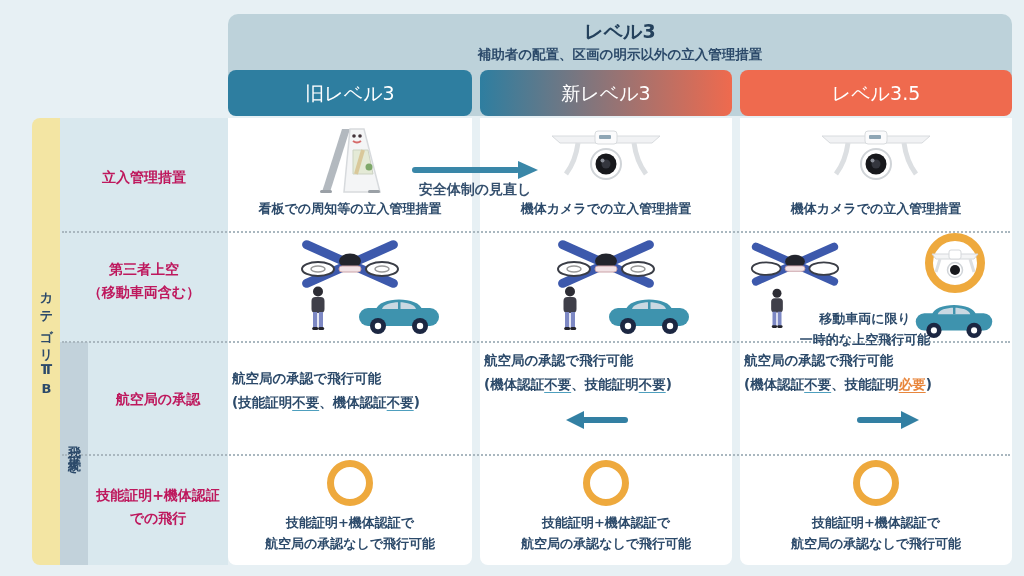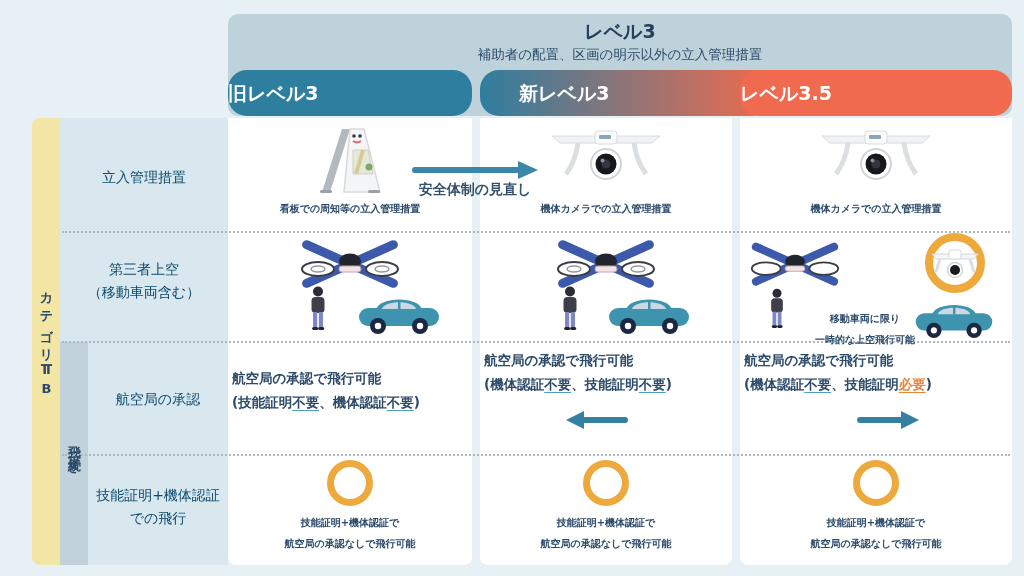--- a/index.html
+++ b/index.html
@@ -2,40 +2,40 @@
 <html><head>
 <meta charset="utf-8">
 <style>
   html,body{margin:0;padding:0;}
   body{font-family:"DejaVu Sans","Liberation Sans",sans-serif;}
   .canvas{position:relative;width:1024px;height:576px;background:#E7F0F4;overflow:hidden;}
   .abs{position:absolute;}
   
   .top-band{left:228px;top:14px;width:784px;height:102px;background:#BDD2DA;border-radius:10px;text-align:center;}
   .band-title{left:228px;top:19px;width:784px;text-align:center;font-size:19px;font-weight:bold;color:#24415C;}
-  .band-subtitle{left:228px;top:46px;width:784px;text-align:center;font-size:13.5px;font-weight:400;color:#2C4A6A;}
-  
-  .colhead{top:70px;height:46px;line-height:46px;font-size:19px;font-weight:bold;color:#fff;border-radius:19px;}
+  .band-subtitle{left:228px;top:46px;width:784px;text-align:center;font-size:13.5px;font-weight:700;color:#2C4A6A;}
+  
+  .colhead{top:70px;height:46px;line-height:46px;text-align:center;font-size:19px;font-weight:normal;color:#fff;border-radius:8px;}
   .ch1{left:228px;width:244px;background:#2E7EA0;}
-  .ch2{left:480px;width:252px;background:linear-gradient(90deg,#2E7EA0 0%,#EF6A4E 100%);padding-left:39px;}
+  .ch2{left:480px;width:252px;background:linear-gradient(90deg,#2E7EA0 0%,#EF6A4E 100%);}
   .ch3{left:740px;width:272px;background:#EF6A4E;}
   
   .cat-bar{left:32px;top:118px;width:28px;height:447px;background:#F3E5A3;border-radius:8px 0 0 8px;display:flex;align-items:center;justify-content:center;}
   .label-panel{left:60px;top:118px;width:168px;height:447px;background:#D9E8EE;}
   .proc-bar{left:60px;top:342px;width:28px;height:223px;background:#C2D2DB;display:flex;align-items:center;justify-content:center;}
   .vtext{writing-mode:vertical-rl;text-orientation:upright;font-size:13px;font-weight:bold;color:#2C4A6A;letter-spacing:4px;}
   
   .card{top:118px;height:447px;background:#FFFFFF;border-radius:0 0 8px 8px;}
   .c1{left:228px;width:244px;} .c2{left:480px;width:252px;} .c3{left:740px;width:272px;}
   
   .dots{left:62px;width:948px;height:0;border-top:2px dotted #A9B7BF;}
   
-  .rowlabel{font-size:14px;font-weight:normal;color:#0c4a6e;text-align:center;line-height:23px;}
-  
-  .cap{font-size:10px;font-weight:600;color:#2C4A6A;text-align:center;line-height:21px;}
+  .rowlabel{font-size:14px;font-weight:bold;color:#be185d;text-align:center;line-height:23px;}
+  
+  .cap{font-size:13px;font-weight:600;color:#2C4A6A;text-align:center;line-height:21px;}
   .cap14{font-size:13.5px;font-weight:700;color:#2C4A6A;line-height:24px;}
   .useg{text-decoration:underline;text-decoration-color:#4E9FBE;text-underline-offset:3px;}
   .useg.req{color:#E8863C;text-decoration-color:#E8863C;}
   .arrow-label{font-size:14px;font-weight:bold;color:#35506E;text-align:center;margin-top:44px;}
   .banner{left:625px;top:396px;width:235px;height:48px;background:#3380A3;border-radius:6px;display:flex;flex-direction:column;align-items:center;justify-content:center;color:#fff;font-size:13.5px;font-weight:bold;line-height:20px;}
   .ring{width:32px;height:32px;border:7px solid #EEA93D;border-radius:50%;}
 </style>
 </head>
 <body>
 

